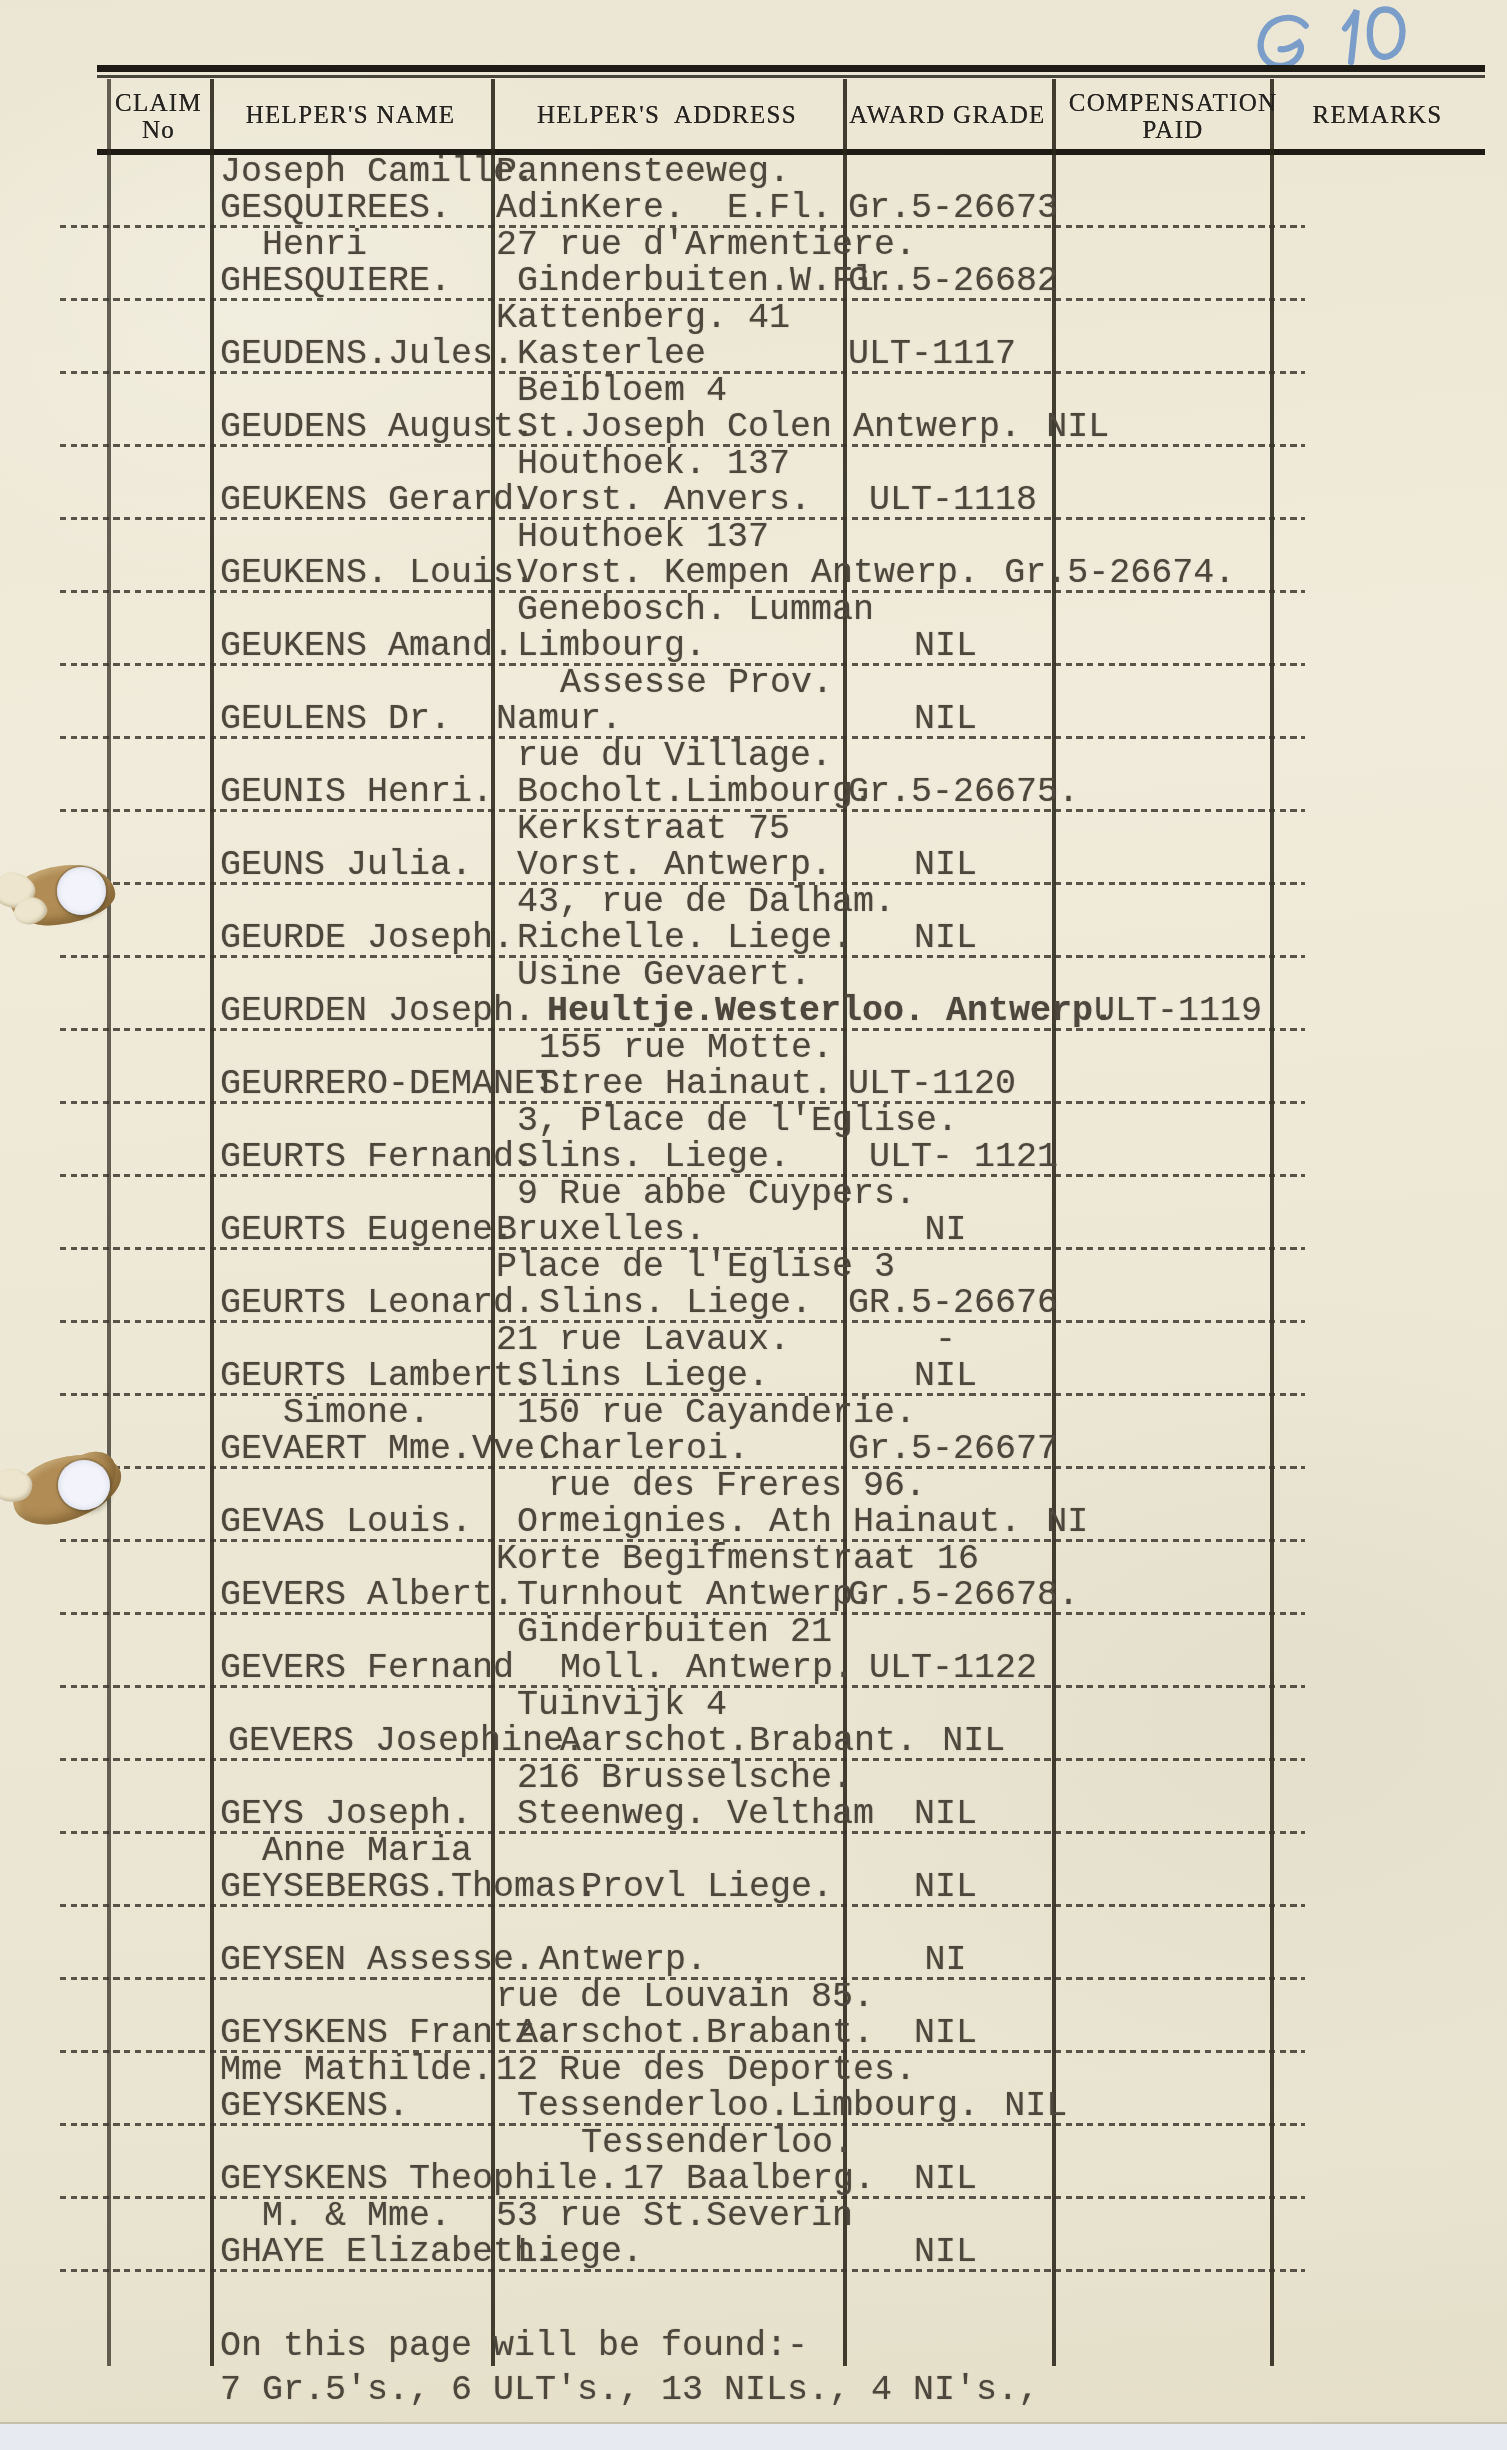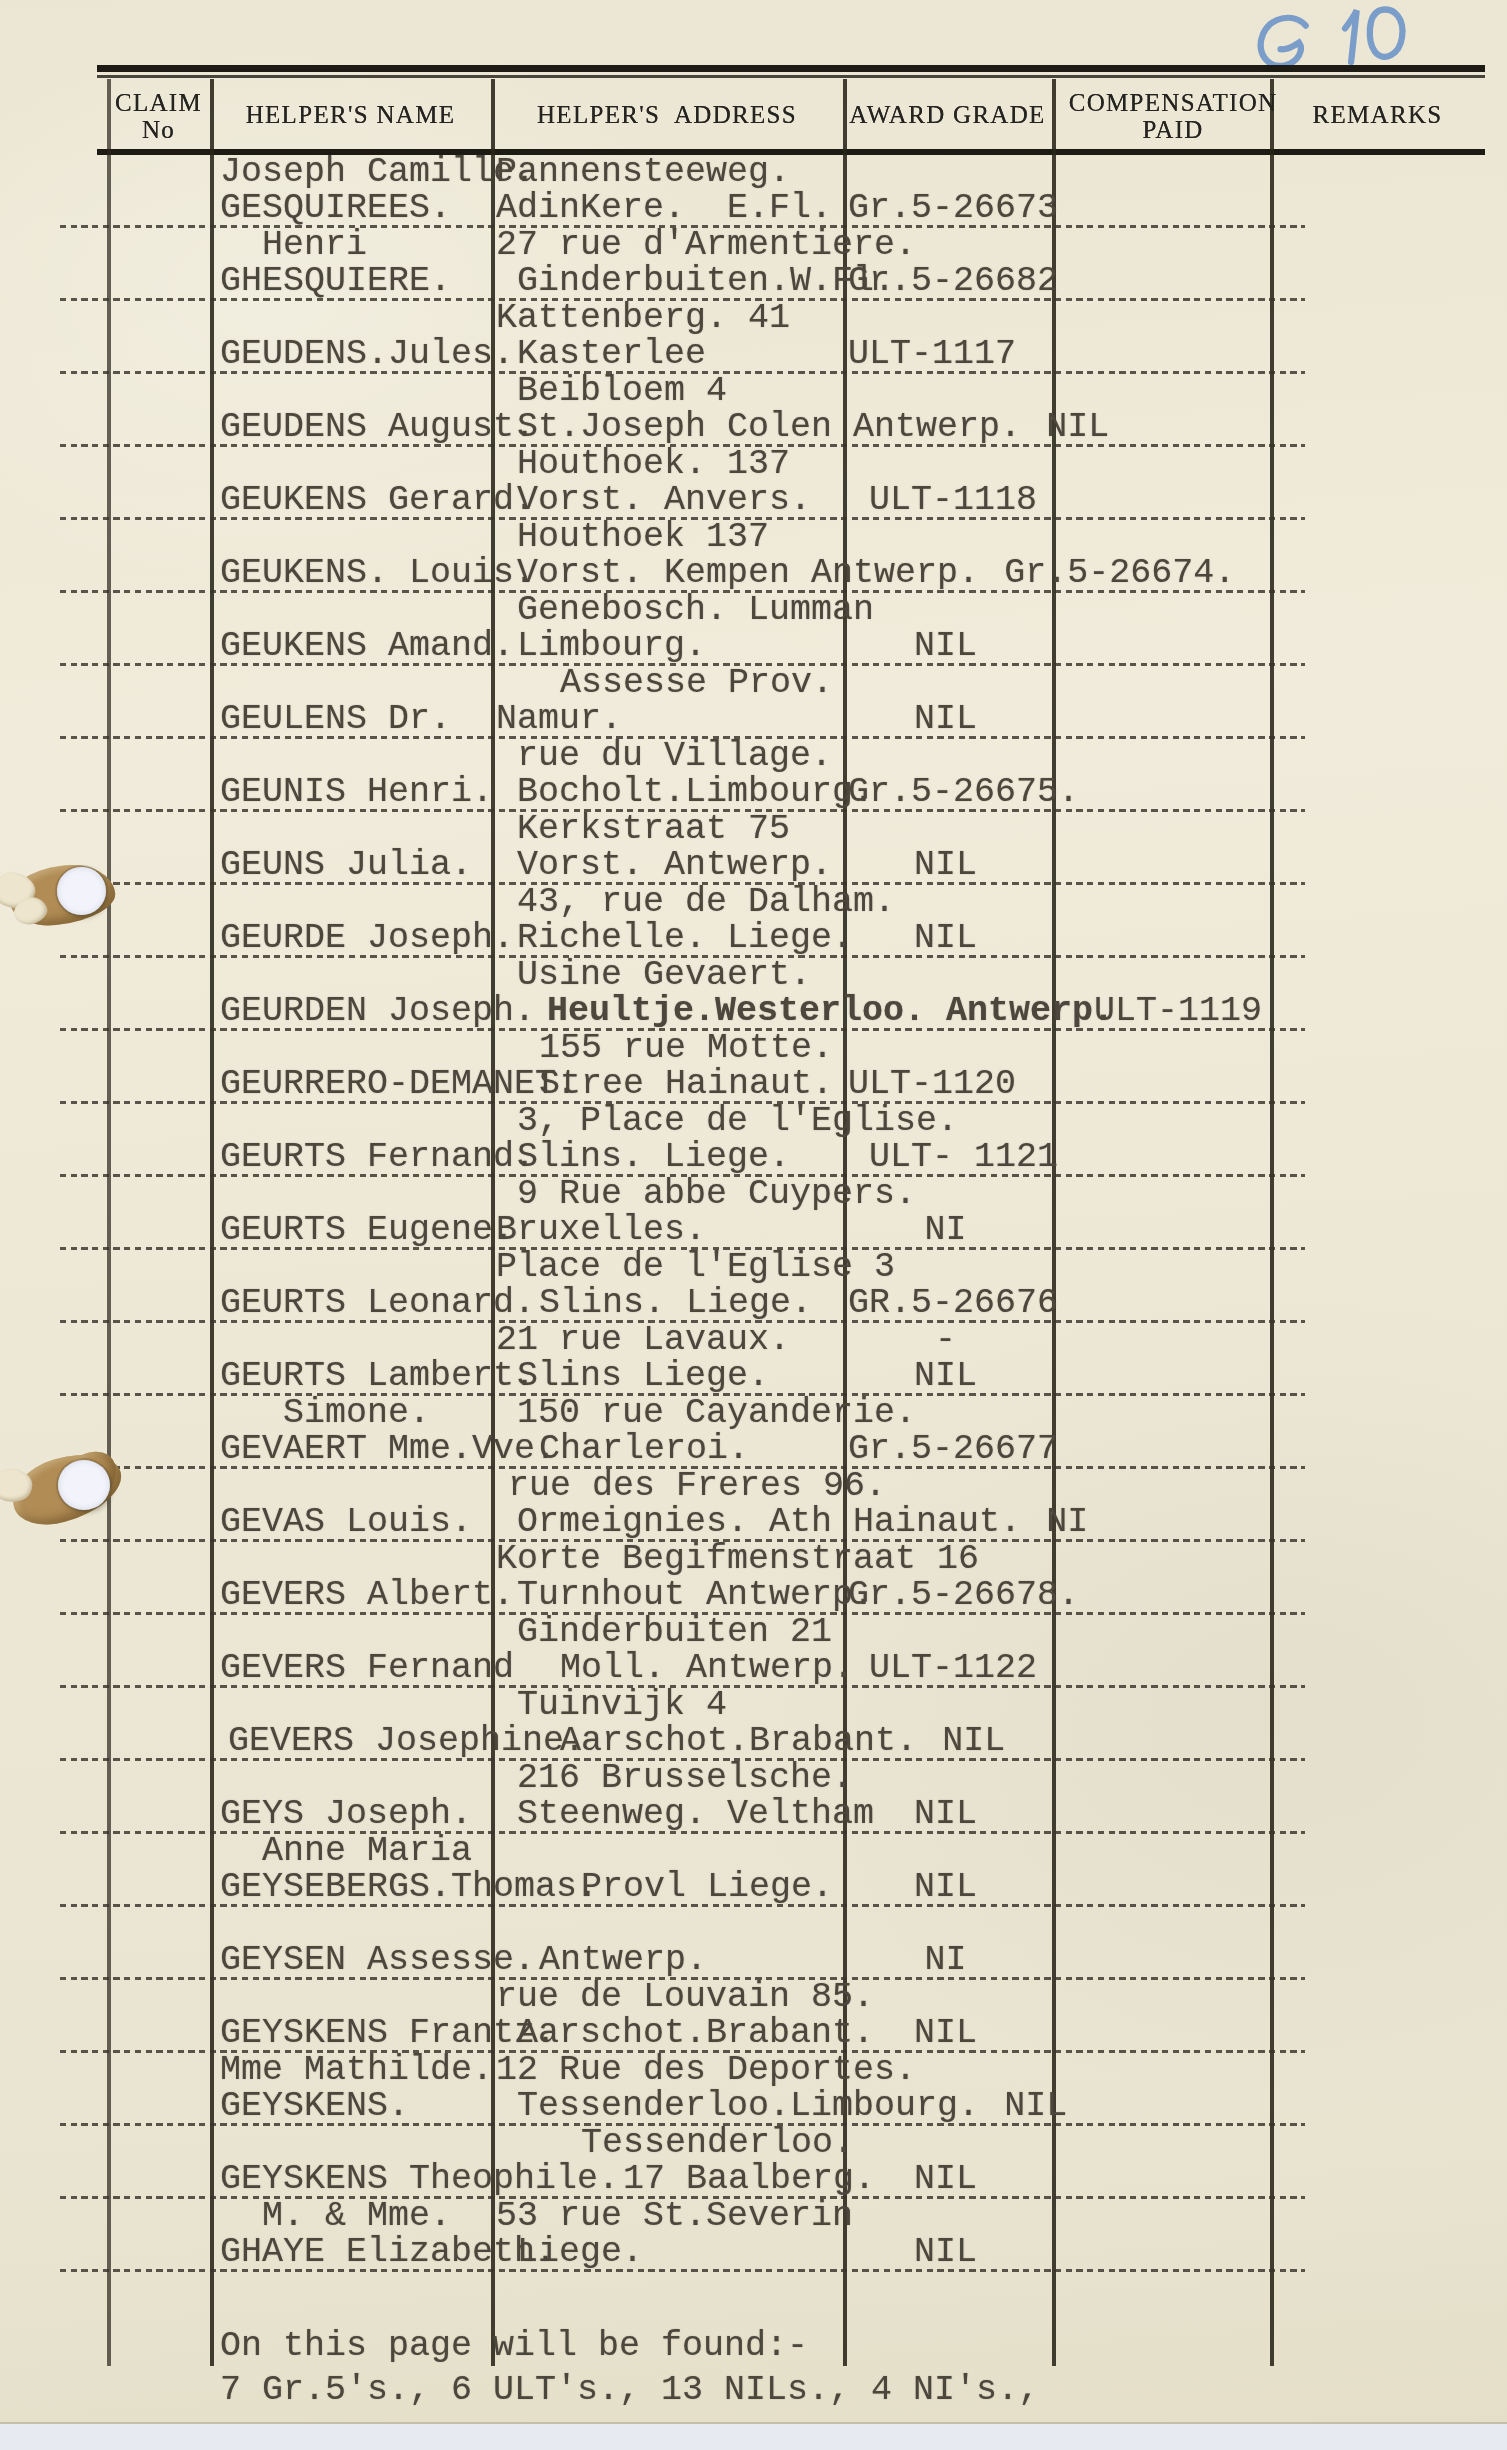--- a/index.html
+++ b/index.html
@@ -223,21 +223,21 @@
         <div class="cell l2 gc" style="left: 843px;">NIL</div>
       </div>
       <div class="row">
         <div class="cell l1" style="left: 283px;">Simone.</div>
         <div class="cell l1" style="left: 517px;">150 rue Cayanderie.</div>
         <div class="cell l2" style="left: 220px;">GEVAERT Mme.Vve.</div>
         <div class="cell l2" style="left: 539px;">Charleroi.</div>
         <div class="cell l2" style="left: 848px;">Gr.5-26677</div>
       </div>
       <div class="row">
-        <div class="cell l1" style="left: 508px;">rue des Freres 96.</div>
+        <div class="cell l1" style="left: 548px;">rue des Freres 96.</div>
         <div class="cell l2" style="left: 220px;">GEVAS Louis.</div>
         <div class="cell l2" style="left: 517px;">Ormeignies. Ath Hainaut.<span style="margin-left: 1.2ch;">NI</span></div>
       </div>
       <div class="row">
         <div class="cell l1" style="left: 496px;">Korte Begifmenstraat 16</div>
         <div class="cell l2" style="left: 220px;">GEVERS Albert.</div>
         <div class="cell l2" style="left: 517px;">Turnhout Antwerp.</div>
         <div class="cell l2" style="left: 848px;">Gr.5-26678.</div>
       </div>
       <div class="row">

